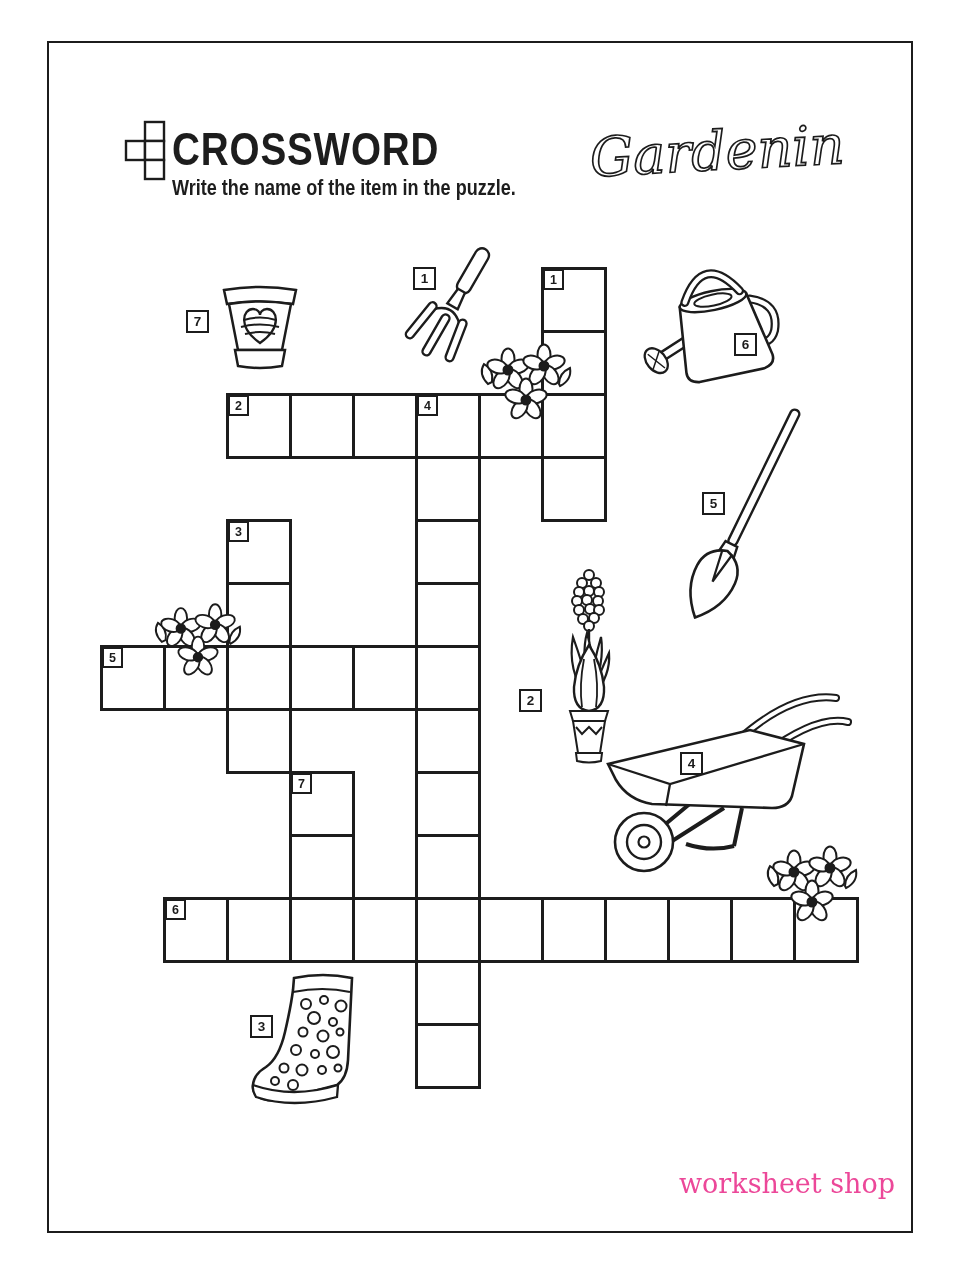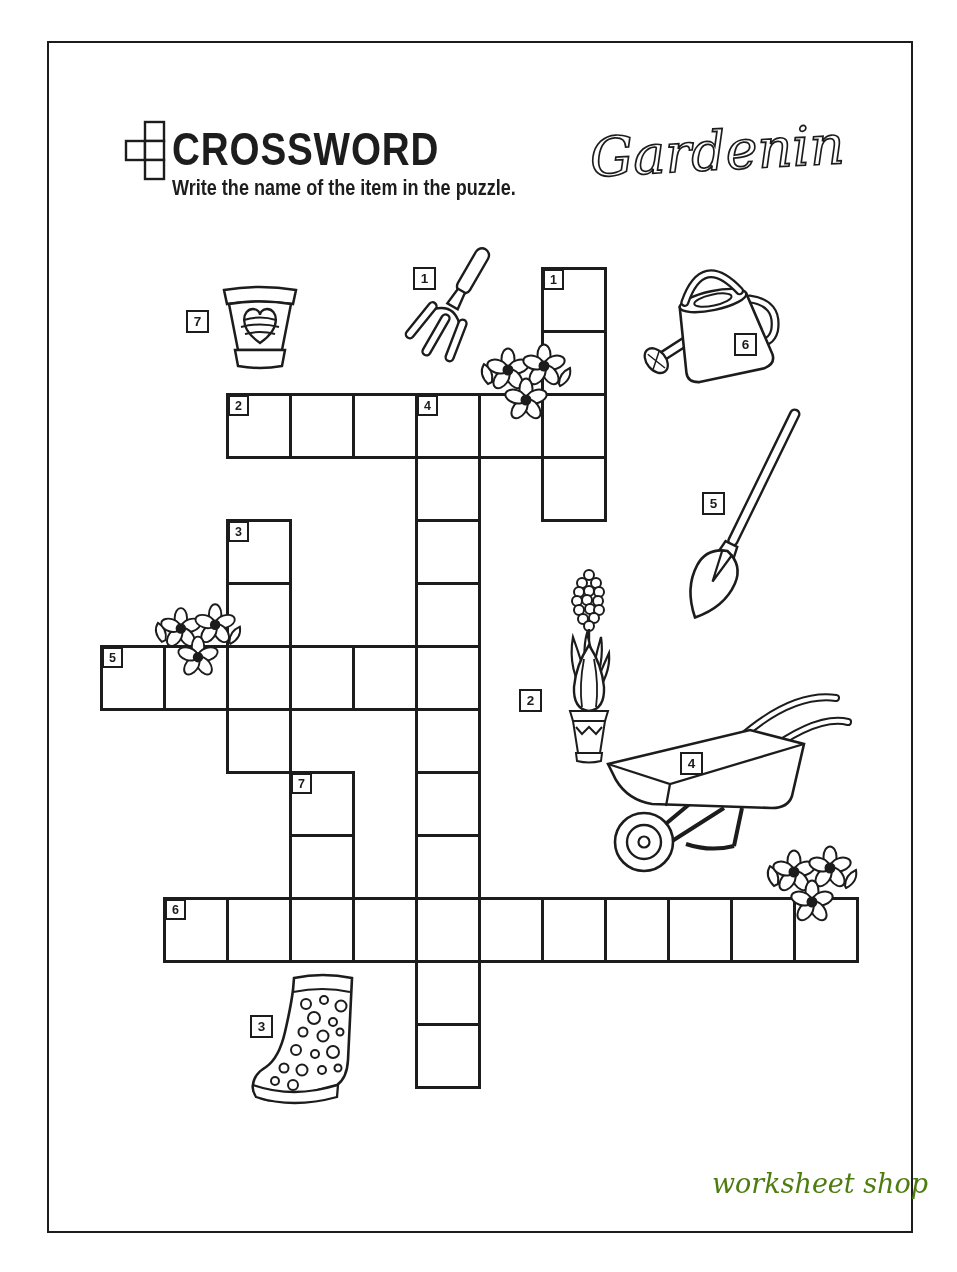--- a/index.html
+++ b/index.html
@@ -9,22 +9,22 @@
          border:2.5px solid #1c1c1c;box-sizing:border-box;z-index:1;}
   
   .logo{position:absolute;left:124px;top:120px;z-index:5;}
   h1.title{position:absolute;left:172px;top:126px;margin:0;font-weight:700;font-size:46px;
          line-height:1;letter-spacing:1px;transform:scaleX(0.84);transform-origin:left top;
          color:#1d1d1d;z-index:5;white-space:nowrap;}
   p.subtitle{position:absolute;left:172px;top:177px;margin:0;font-weight:700;font-size:21.5px;
          line-height:1.1;transform:scaleX(0.84);transform-origin:left top;color:#1d1d1d;
          z-index:5;white-space:nowrap;}
   .theme{position:absolute;left:584px;top:102px;z-index:5;transform:rotate(-3deg);}
-  .brand{position:absolute;left:712px;top:1168px;width:220px;font-family:"DejaVu Serif",serif;
-         font-style:italic;font-size:27px;color:#4d7c0f;z-index:5;white-space:nowrap;}
+  .brand{position:absolute;left:679px;top:1168px;width:220px;font-family:"DejaVu Serif",serif;
+         font-size:27px;color:#ec4899;z-index:5;white-space:nowrap;}
   
   #grid{position:absolute;inset:0;z-index:10;}
   .word{position:absolute;border:3px solid #1c1c1c;box-sizing:border-box;}
   .divider{position:absolute;background:#1c1c1c;}
   .divider.v{top:0;bottom:0;width:3px;}
   .divider.h{left:0;right:0;height:3px;}
   .cellnum,.itemnum{position:absolute;box-sizing:border-box;background:#fff;
          border:2px solid #1c1c1c;display:flex;align-items:center;justify-content:center;
          font-weight:700;z-index:30;}
   .cellnum{width:21px;height:21px;font-size:12.5px;}

